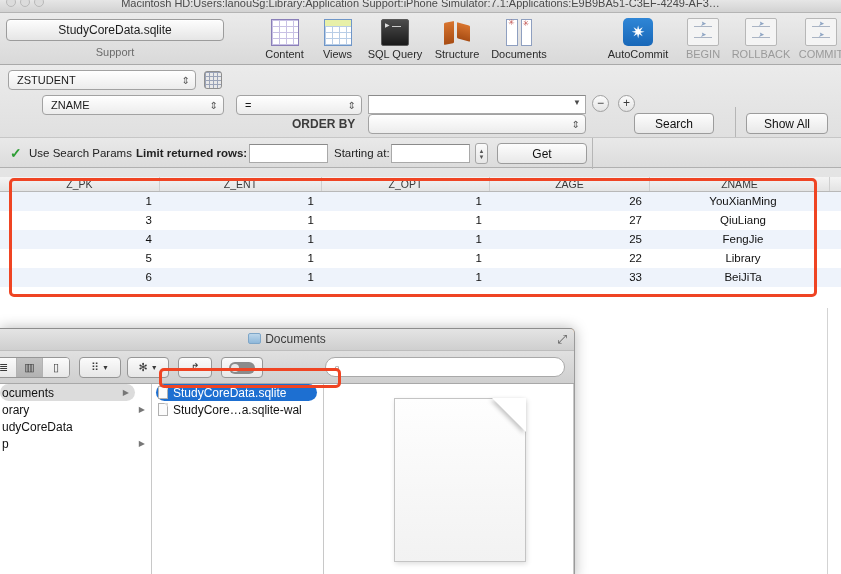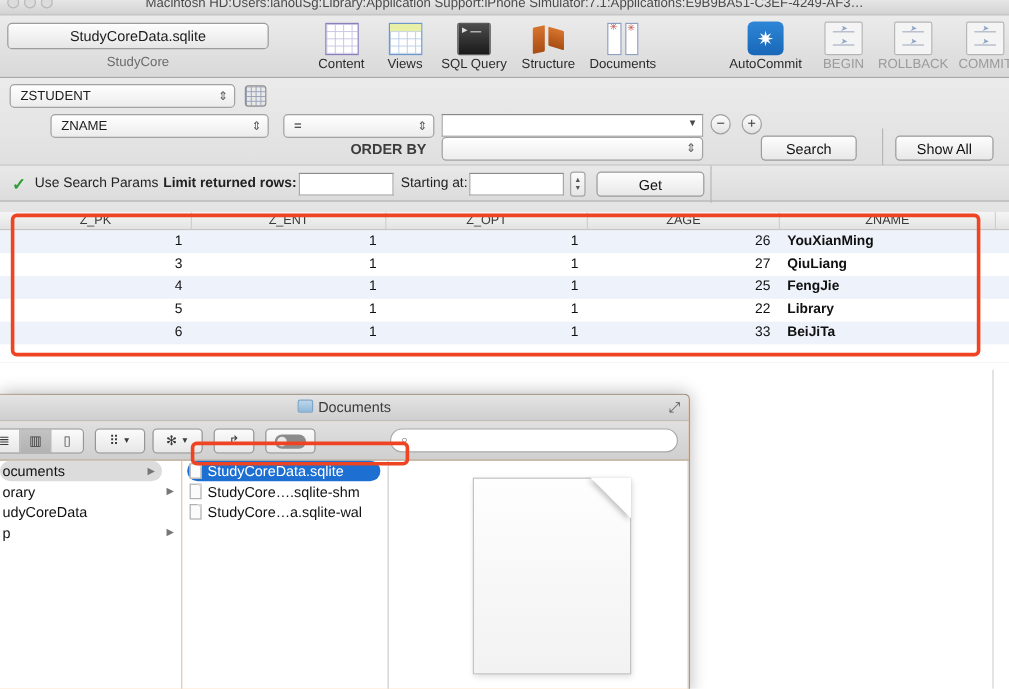--- a/index.html
+++ b/index.html
@@ -126,21 +126,21 @@
                background: #fff; }
   .thead { display: flex; height: 15px;
            background: linear-gradient(#f4f4f4,#e3e3e3);
            border-bottom: 1px solid #b8b8b8; }
   .th { font-size: 10.5px; color: #3a3a3a; text-align: center; line-height: 14px;
         border-right: 1px solid #cfcfcf; overflow: hidden; white-space: nowrap; }
   .trow { display: flex; height: 19px; }
   .trow.alt { background: #eef3fb; }
   .td { font-size: 11.5px; color: #101010; line-height: 19px; overflow: hidden; white-space: nowrap; }
   .td.num { text-align: right; padding-right: 8px; }
-  .td.txt { text-align: left; padding-left: 6px; font-weight: bold; }
+  .td.txt { text-align: center; padding-left: 6px; }
   .redbox { position: absolute; left: 9px; top: 178px; width: 808px; height: 119px;
             border: 3px solid #ef4423; border-radius: 5px; pointer-events: none; }
 
   
   .finder { position: absolute; left: 0; top: 328px; width: 575px; height: 251px;
             background: #fdba74; border: 1px solid #9b9b9b; border-top-color:#8d8d8d;
             border-left: none; border-radius: 0 5px 0 0; overflow: hidden;
             box-shadow: 0 0 14px rgba(0,0,0,.28); }
   .fw-title { position: relative; height: 22px;
               background: linear-gradient(#e4e4e4,#cfcfcf);
@@ -213,21 +213,21 @@
         <span class="tl"></span>
         <span class="tl"></span>
         <span class="tl"></span>
       </div>
       <div class="title-text">Macintosh HD:Users:lanouSg:Library:Application Support:iPhone Simulator:7.1:Applications:E9B9BA51-C3EF-4249-AF3…</div>
     </div>
 
     <div class="toolbar">
       <div class="db-group">
         <span class="db-button">StudyCoreData.sqlite</span>
-        <div class="db-label">StudyCore</div>
+        <div class="db-label">Support</div>
       </div>
 
       <div class="tb-items">
         <div class="tb-item">
           <div class="tb-ico">
               <span class="grid-ico"></span>
             </div>
           <div class="tb-cap">Content</div>
         </div>
         <div class="tb-item">
@@ -436,24 +436,20 @@
         </div>
       </div>
 
       <div class="col col2">
         <div class="frow selblue">
           <span class="doc-ico"></span>
           <span class="nm">StudyCoreData.sqlite</span>
         </div>
         <div class="frow" style="padding-left:6px">
           <span class="doc-ico"></span>
-          <span class="nm">StudyCore….sqlite-shm</span>
-        </div>
-        <div class="frow" style="padding-left:6px">
-          <span class="doc-ico"></span>
           <span class="nm">StudyCore…a.sqlite-wal</span>
         </div>
       </div>
 
       <div class="col col3">
         <div class="bigdoc"></div>
       </div>
     </div>
   </div>
 

